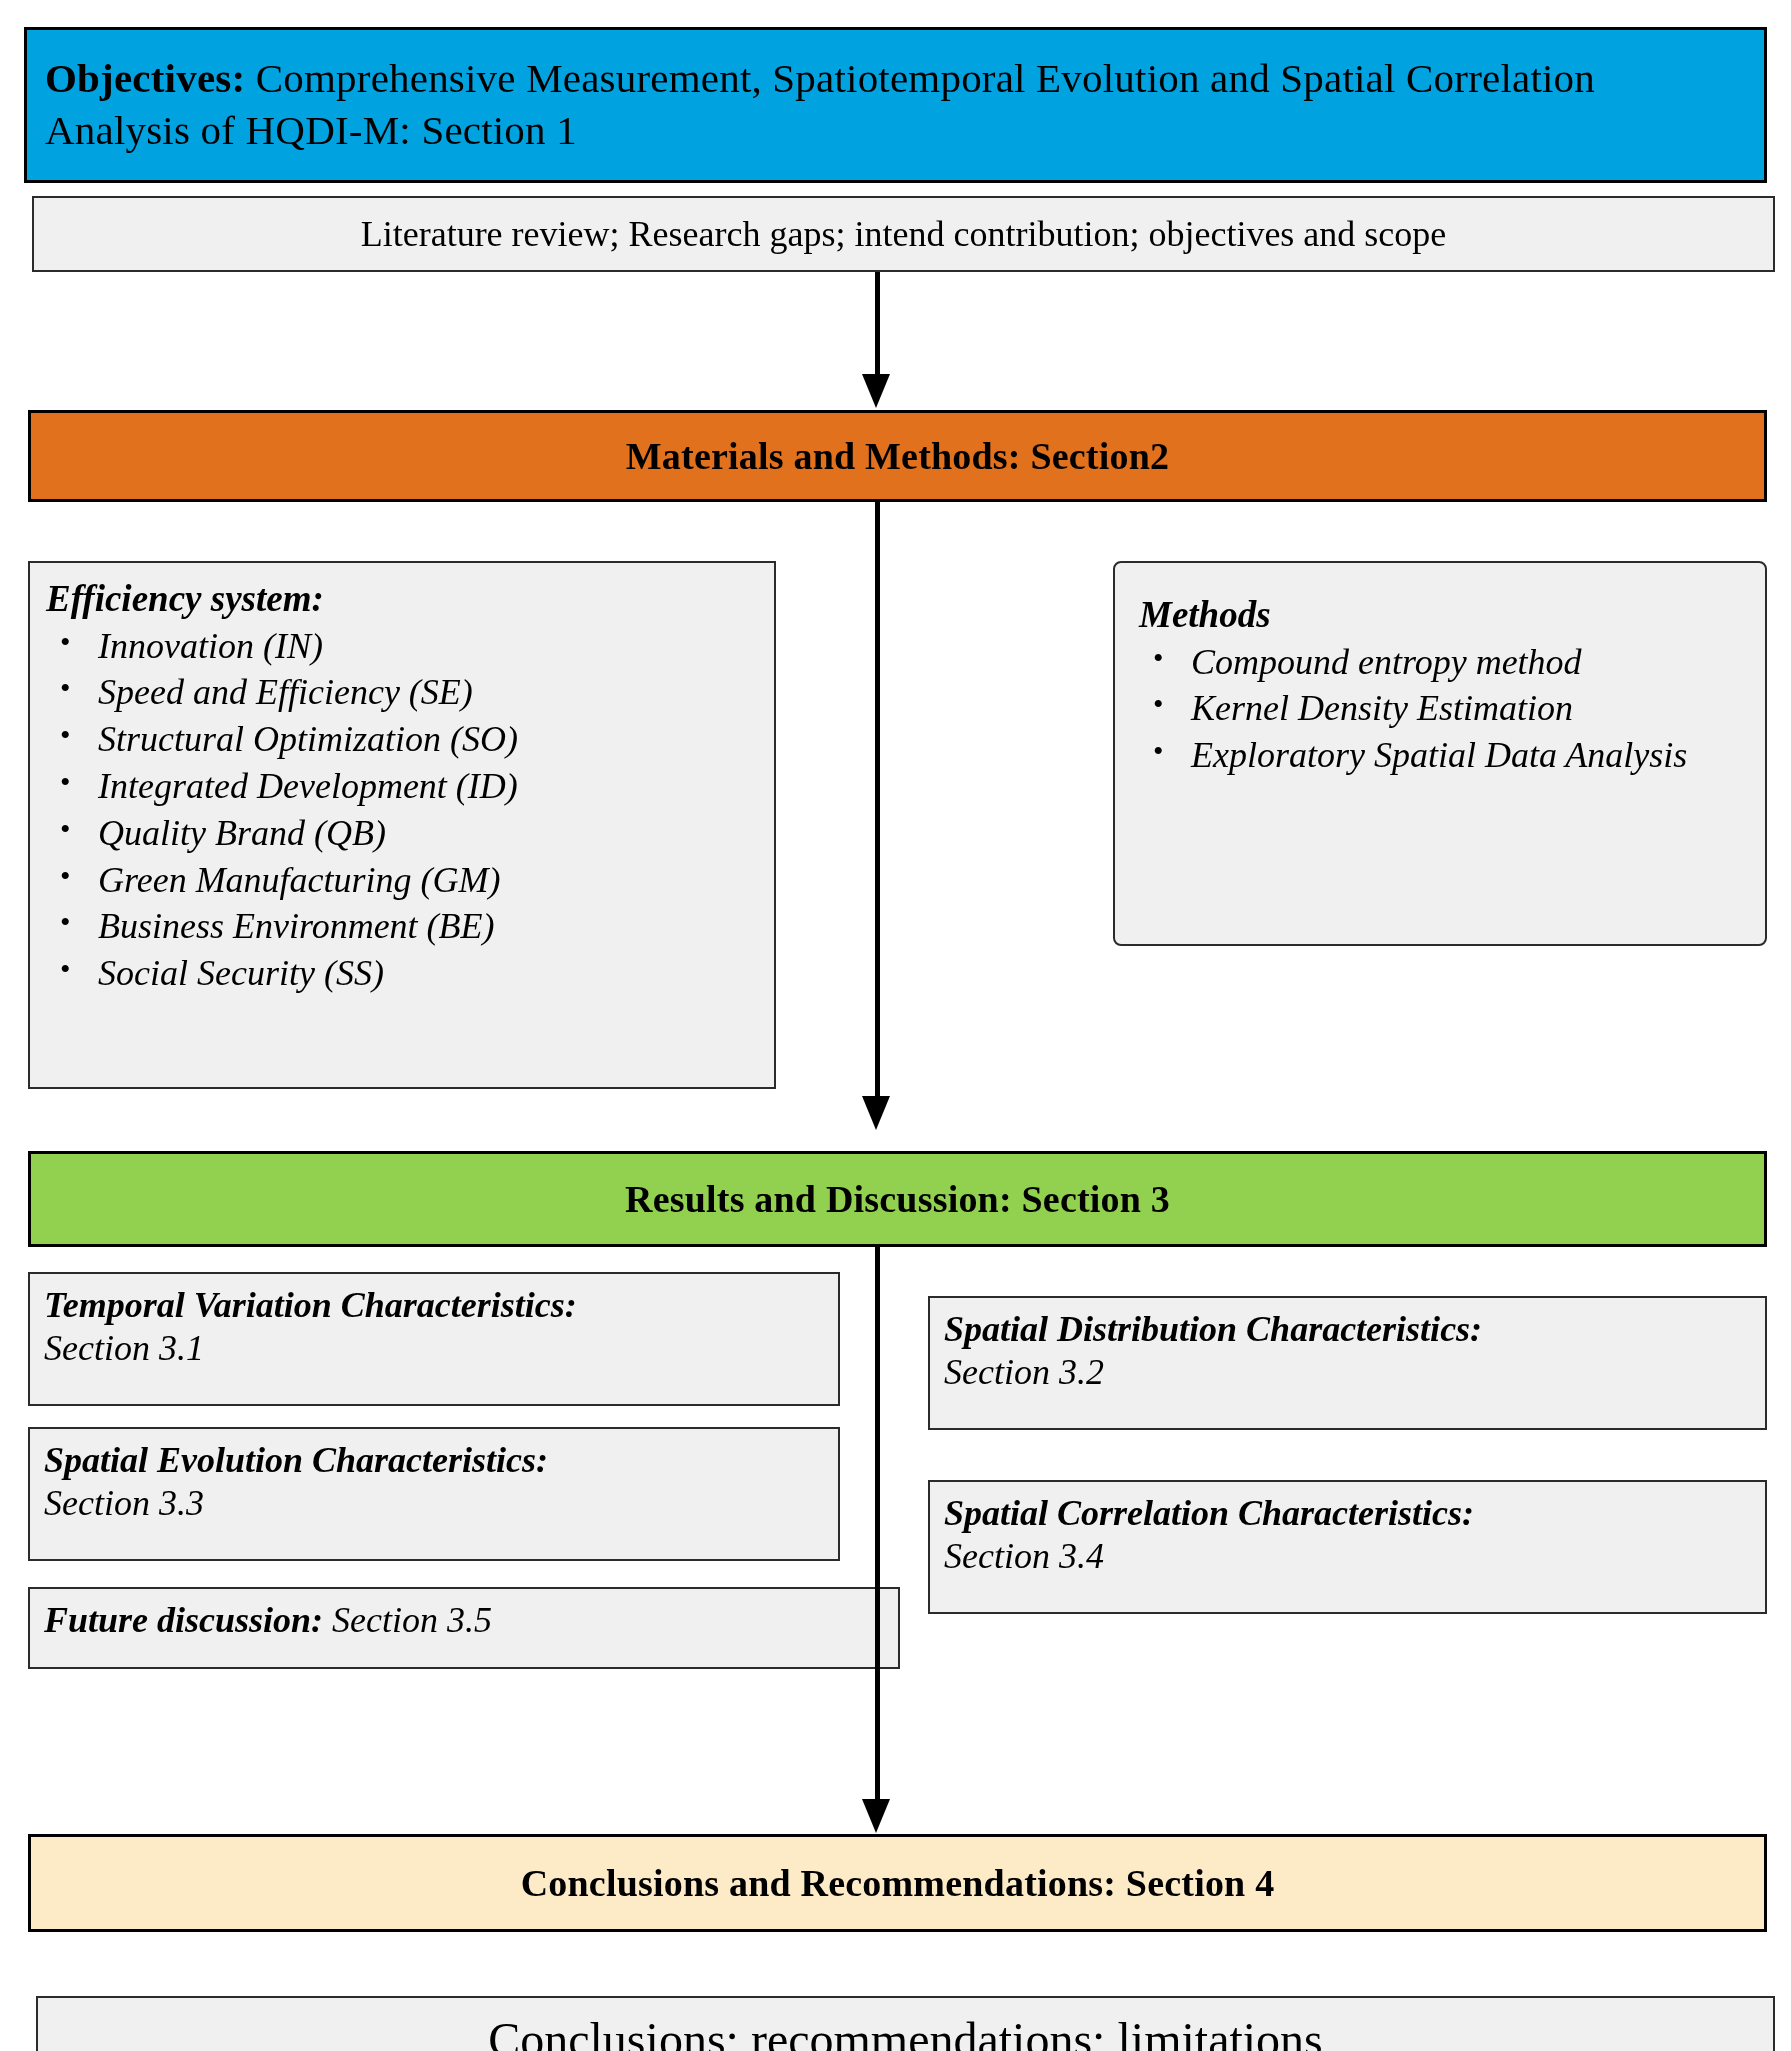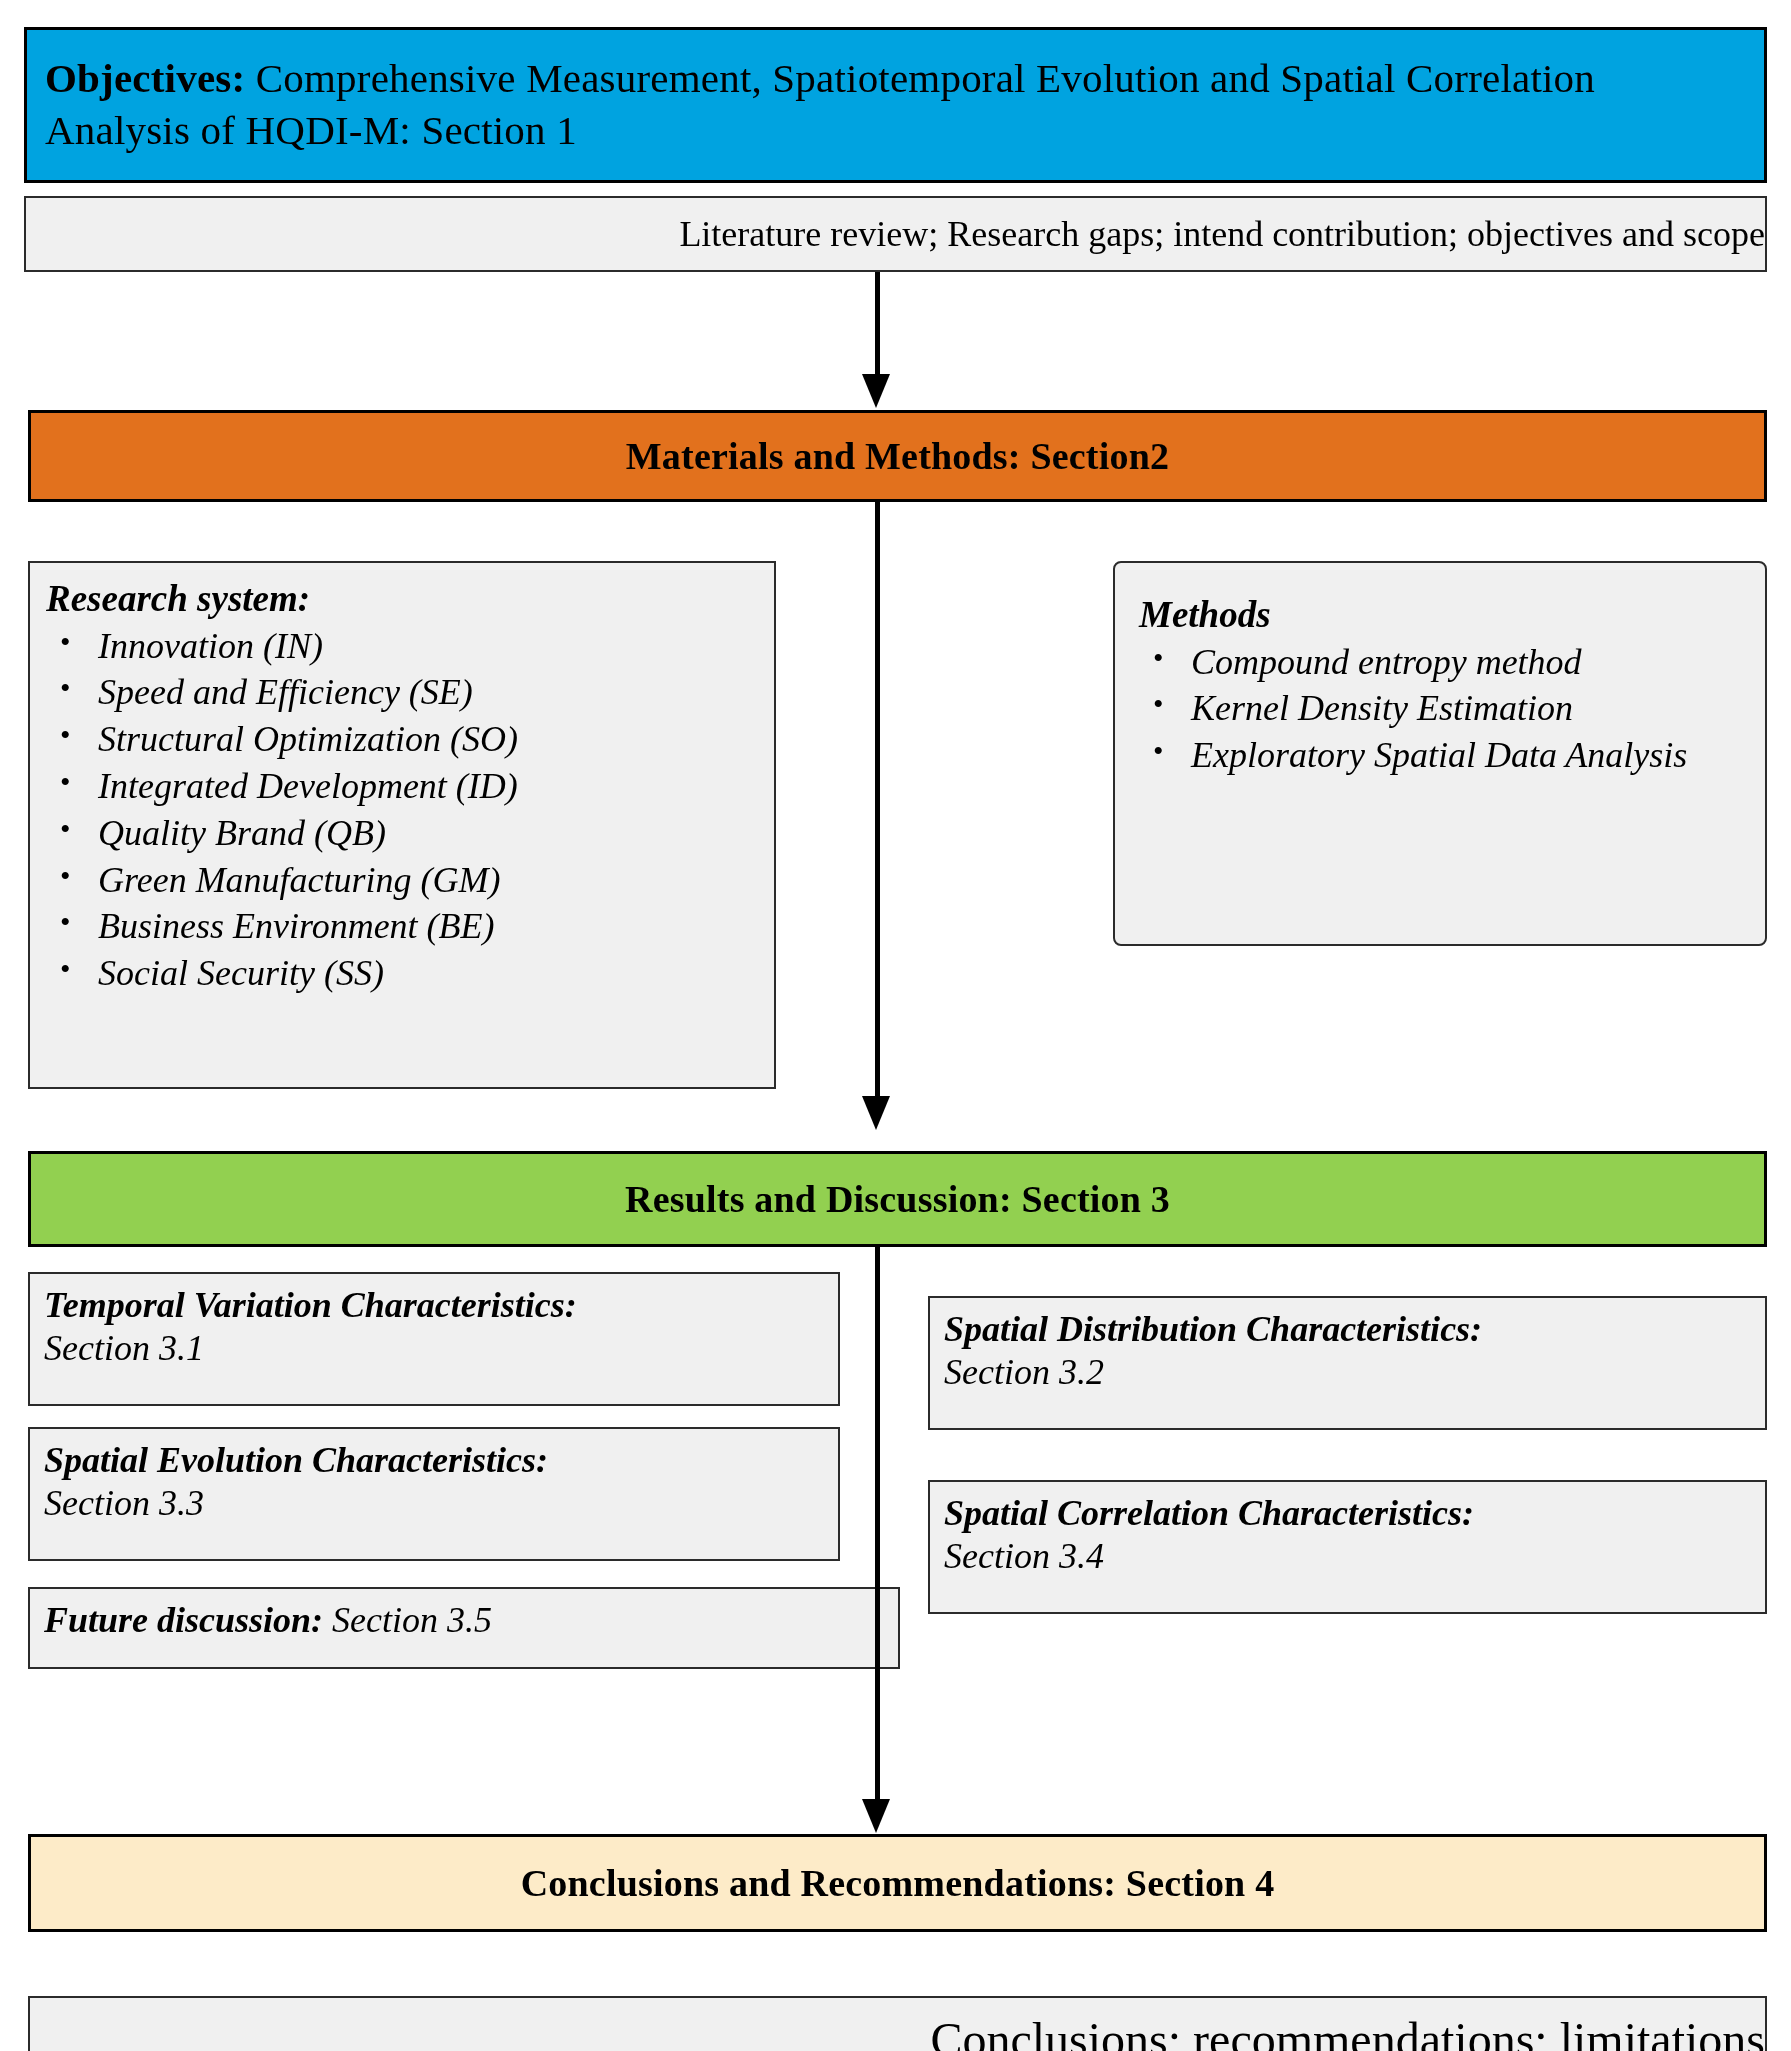--- a/index.html
+++ b/index.html
@@ -38,22 +38,23 @@
   }
   .grayBox {
     position: absolute;
     background: #f0f0f0;
     border: 2px solid #2b2b2b;
     box-sizing: border-box;
   }
   .grayBox.center {
     display: flex;
     align-items: center;
-    justify-content: flex-end;
+    justify-content: center;
     text-align: center;
+    margin-left: 8px;
   }
   .roundBox {
     position: absolute;
     background: #f0f0f0;
     border: 2px solid #2b2b2b;
     border-radius: 8px;
     box-sizing: border-box;
   }
 
   
@@ -228,21 +229,21 @@
   </div>
 
   <div class="vline" id="conn1-line"></div>
   <div class="arrowhead" id="conn1-head"></div>
 
   <div class="bar" id="methods-bar">
     <span>Materials and Methods: Section2</span>
   </div>
 
   <div class="grayBox" id="indicator-box">
-    <div class="boxTitle">Research system:</div>
+    <div class="boxTitle">Efficiency system:</div>
     <ul class="bullets">
       <li>Innovation (IN)</li>
       <li>Speed and Efficiency (SE)</li>
       <li>Structural Optimization (SO)</li>
       <li>Integrated Development (ID)</li>
       <li>Quality Brand (QB)</li>
       <li>Green Manufacturing (GM)</li>
       <li>Business Environment (BE)</li>
       <li>Social Security (SS)</li>
     </ul>

